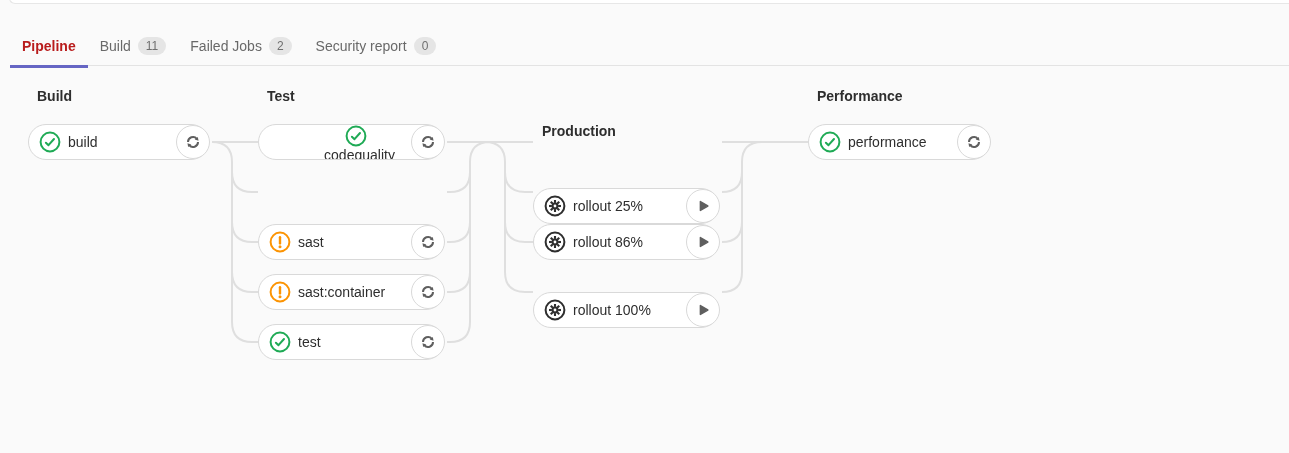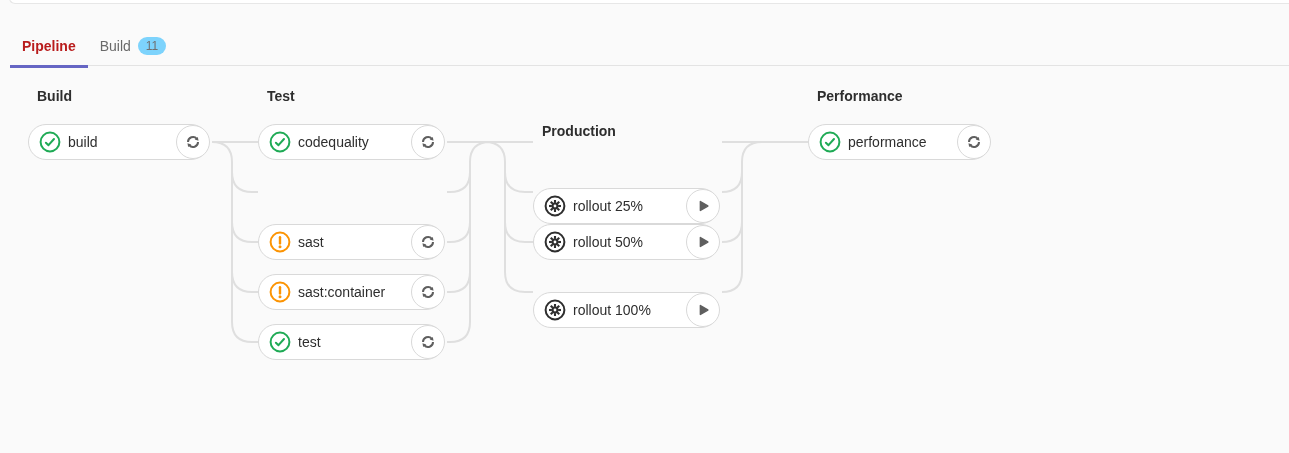--- a/index.html
+++ b/index.html
@@ -6,21 +6,21 @@
   #app{position:relative;width:1289px;height:453px;overflow:hidden;background:#fafafa;}
 
   
   .panel-edge{position:absolute;left:9px;top:-19px;right:-8px;height:22px;background:#fff;
     border:1px solid #e7e7e7;border-top:none;border-right:none;border-radius:0 0 0 6px;}
 
   
   .tab-bar{position:absolute;top:27px;left:10px;display:flex;align-items:stretch;z-index:2;}
   .tab{display:flex;align-items:center;padding:10px 12px 13px;font-size:14px;color:#696969;cursor:pointer;white-space:nowrap;}
   .tab.active{color:#b91c1c;font-weight:700;padding-bottom:10px;border-bottom:3px solid #6666c4;}
-  .tab-badge{margin-left:7px;background:#7dd3fc;color:#6f6f6f;border-radius:10px;padding:2px 8px;
+  .tab-badge{margin-left:7px;background:#e5e5e5;color:#6f6f6f;border-radius:10px;padding:2px 8px;
     font-size:12px;font-weight:400;line-height:14px;}
   .separator{position:absolute;top:65px;left:10px;right:0;height:1px;background:#e3e3e3;z-index:1;}
 
   
   #graph{position:absolute;left:0;top:0;width:1289px;height:453px;padding-left:36px;}
   #connectors{position:absolute;left:0;top:0;}
   .stage-title{position:absolute;font-size:14px;font-weight:700;color:#2e2e2e;z-index:1;}
   .pill{position:absolute;height:36px;background:#fff;border:1px solid #d9d9d9;border-radius:18px;
     display:flex;align-items:center;padding-left:10px;box-sizing:border-box;z-index:1;cursor:pointer;}
   .status{flex:0 0 auto;display:flex;align-items:center;}
@@ -35,20 +35,28 @@
 <div id="app">
   <div class="panel-edge"></div>
   <nav class="tab-bar" id="tab-bar">
       <div class="tab active" style="border-bottom-color: rgb(102, 102, 196);">
         <span>Pipeline</span>
       </div>
       <div class="tab">
         <span>Build</span>
         <span class="tab-badge">11</span>
       </div>
+      <div class="tab">
+        <span>Failed Jobs</span>
+        <span class="tab-badge">2</span>
+      </div>
+      <div class="tab">
+        <span>Security report</span>
+        <span class="tab-badge">0</span>
+      </div>
     </nav>
   <div class="separator"></div>
   <div id="graph">
       <svg width="1289" height="453" id="connectors">
         <path d="M 212 142 H 258 M 212 142 Q 232 142 232 162 V 172 Q 232 192 252 192 H 258 M 212 142 Q 232 142 232 162 V 222 Q 232 242 252 242 H 258 M 212 142 Q 232 142 232 162 V 272 Q 232 292 252 292 H 258 M 212 142 Q 232 142 232 162 V 322 Q 232 342 252 342 H 258 M 447 142 H 533 M 447 192 H 450 Q 470 192 470 172 V 162 Q 470 142 490 142 M 447 242 H 450 Q 470 242 470 222 V 162 Q 470 142 490 142 M 447 292 H 450 Q 470 292 470 272 V 162 Q 470 142 490 142 M 447 342 H 450 Q 470 342 470 322 V 162 Q 470 142 490 142 M 485 142 Q 505 142 505 162 V 172 Q 505 192 525 192 H 533 M 485 142 Q 505 142 505 162 V 222 Q 505 242 525 242 H 533 M 485 142 Q 505 142 505 162 V 272 Q 505 292 525 292 H 533 M 722 142 H 808 M 722 192 H 722 Q 742 192 742 172 V 162 Q 742 142 762 142 M 722 242 H 722 Q 742 242 742 222 V 162 Q 742 142 762 142 M 722 292 H 722 Q 742 292 742 272 V 162 Q 742 142 762 142" fill="none" stroke="#dfdfdf" stroke-width="2"></path>
       </svg>
       <div class="stage-title" style="left: 37px; top: 88px;">Build</div>
       <div class="pill" style="left: 28px; top: 124px; width: 181px;">
         <span class="status">
           <svg width="22" height="22" viewBox="0 0 22 22">
@@ -60,21 +68,21 @@
         <button class="action-btn">
           <svg width="16" height="16" viewBox="0 0 16 16">
       <path d="M3 8 A5 5 0 0 1 11.83 4.79" fill="none" stroke="#5f5f5f" stroke-width="2"></path>
       <polygon points="9.78,5.45 12.86,2.89 13.5,6.8" fill="#5f5f5f"></polygon>
       <path d="M13 8 A5 5 0 0 1 4.17 11.21" fill="none" stroke="#5f5f5f" stroke-width="2"></path>
       <polygon points="6.22,10.55 3.14,13.11 2.5,9.2" fill="#5f5f5f"></polygon>
           </svg>
         </button>
       </div>
       <div class="stage-title" style="left: 267px; top: 88px;">Test</div>
-      <div class="pill" style="left: 258px; top: 124px; width: 186px;">
+      <div class="pill" style="left: 258px; top: 124px; width: 186px; flex-direction: column;">
         <span class="status">
           <svg width="22" height="22" viewBox="0 0 22 22">
             <circle cx="11" cy="11" r="9.4" fill="#fff" stroke="#1faa55" stroke-width="2"></circle>
       <path d="M6.9 11.7 L9.5 14.2 L15 8" fill="none" stroke="#1faa55" stroke-width="2" stroke-linecap="round" stroke-linejoin="round"></path>
           </svg>
         </span>
         <span class="job-name">codequality</span>
         <button class="action-btn">
           <svg width="16" height="16" viewBox="0 0 16 16">
       <path d="M3 8 A5 5 0 0 1 11.83 4.79" fill="none" stroke="#5f5f5f" stroke-width="2"></path>
@@ -170,21 +178,21 @@
             <line x1="13.19" y1="13.19" x2="15.24" y2="15.24" stroke="#2e2e2e" stroke-width="2.1"></line>
             <line x1="11.00" y1="14.10" x2="11.00" y2="17.00" stroke="#2e2e2e" stroke-width="2.1"></line>
             <line x1="8.81" y1="13.19" x2="6.76" y2="15.24" stroke="#2e2e2e" stroke-width="2.1"></line>
             <line x1="7.90" y1="11.00" x2="5.00" y2="11.00" stroke="#2e2e2e" stroke-width="2.1"></line>
             <line x1="8.81" y1="8.81" x2="6.76" y2="6.76" stroke="#2e2e2e" stroke-width="2.1"></line>
             <line x1="11.00" y1="7.90" x2="11.00" y2="5.00" stroke="#2e2e2e" stroke-width="2.1"></line>
             <line x1="13.19" y1="8.81" x2="15.24" y2="6.76" stroke="#2e2e2e" stroke-width="2.1"></line>
     <circle cx="11" cy="11" r="1.4" fill="#fff"></circle>
           </svg>
         </span>
-        <span class="job-name">rollout 50%</span>
+        <span class="job-name">rollout 86%</span>
         <button class="action-btn">
           <svg width="16" height="16" viewBox="0 0 16 16">
     <path d="M5.4 3.6 L12.8 8 L5.4 12.4 Z" fill="#5f5f5f" stroke="#5f5f5f" stroke-width="1.5" stroke-linejoin="round"></path>
           </svg>
         </button>
       </div>
       <div class="pill" style="left: 533px; top: 292px; width: 186px;">
         <span class="status">
           <svg width="22" height="22" viewBox="0 0 22 22">
             <circle cx="11" cy="11" r="9.4" fill="#fff" stroke="#2e2e2e" stroke-width="2"></circle>

